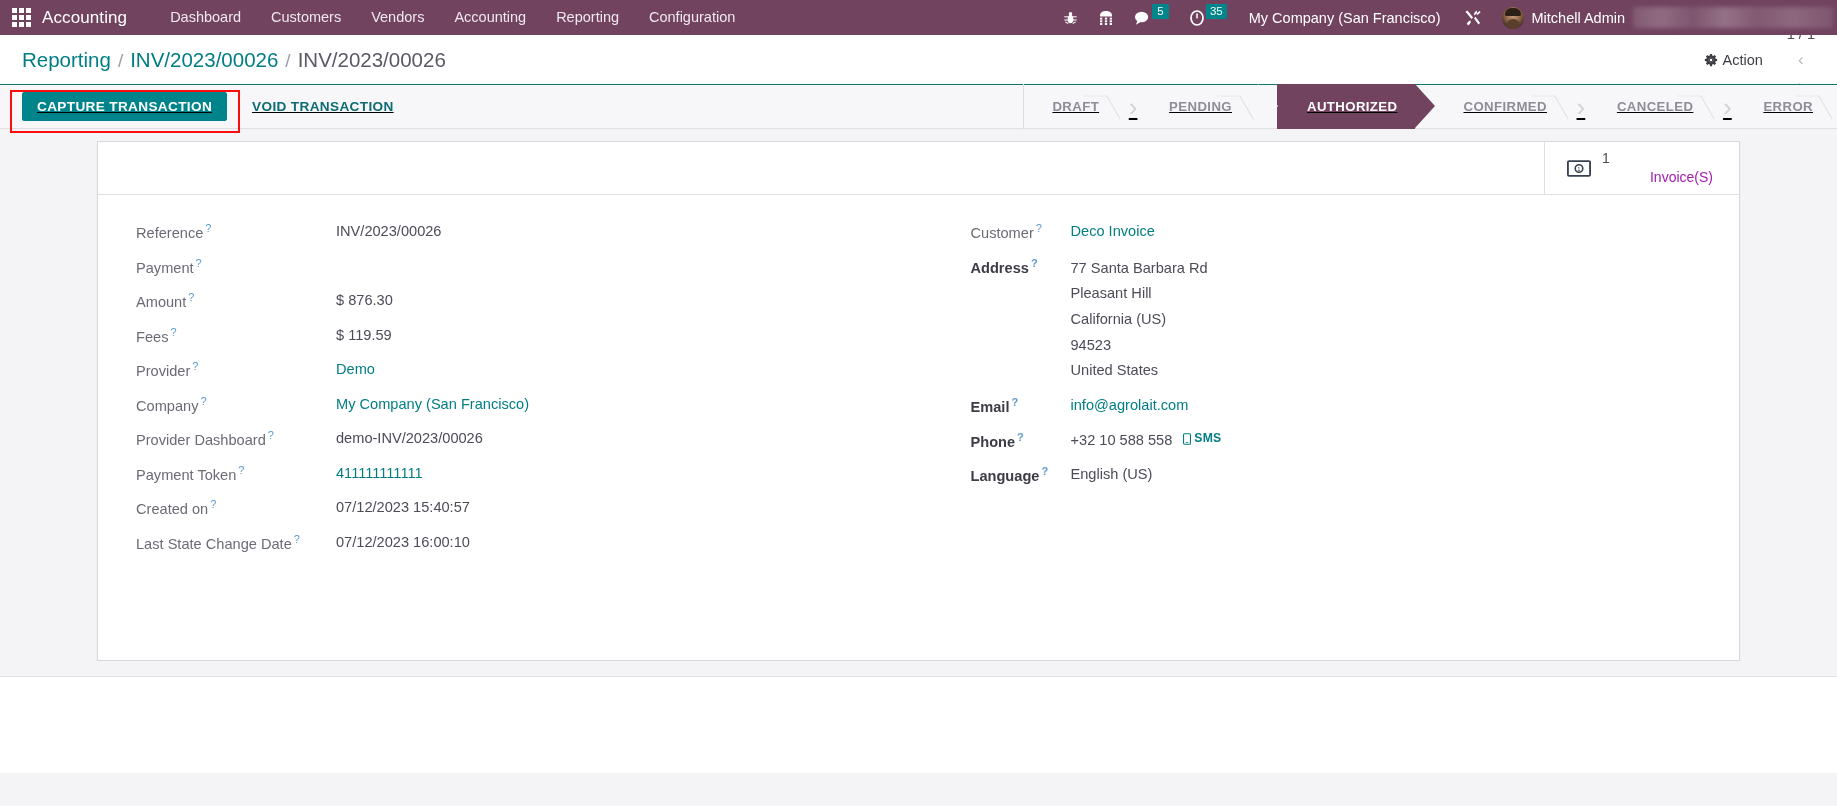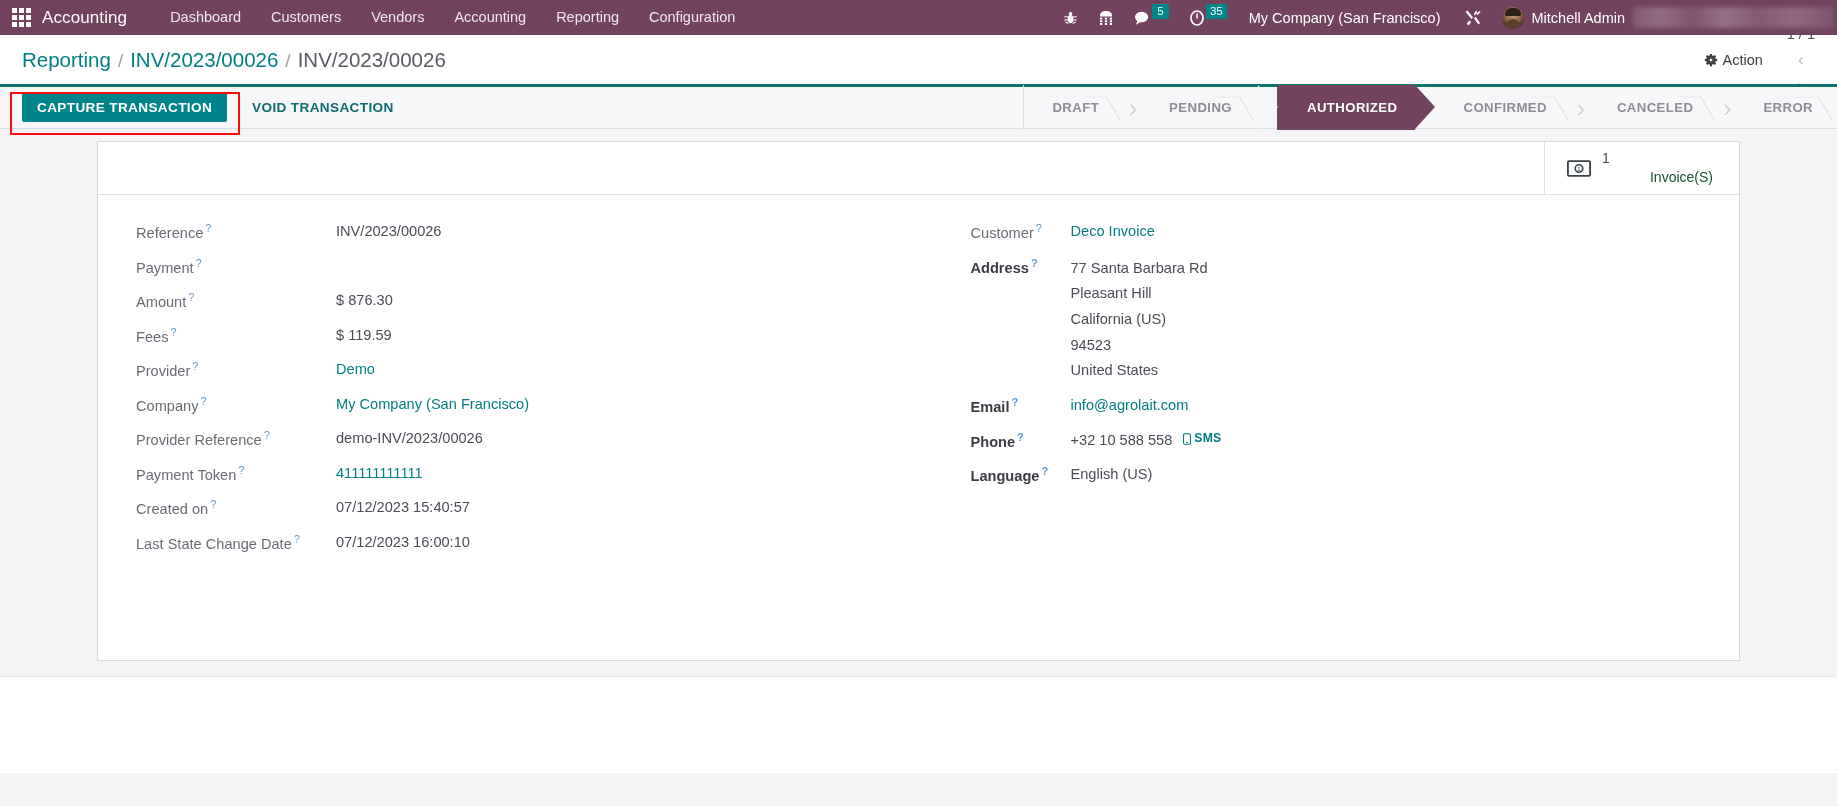--- a/index.html
+++ b/index.html
@@ -161,26 +161,27 @@
     font-size: 17px;
     line-height: 1;
     padding: 0 2px;
     user-select: none;
   }
 
   
   .cp-bottom {
     height: 45px;
     background: #f7f7f9;
-    border-top: 3px solid #0f766e;
+    border-top: 1px solid #0f766e;
     border-bottom: 1px solid #dfdfe4;
     display: flex;
     align-items: center;
     padding: 0 0 0 22px;
     position: relative;
+    text-decoration: underline;
   }
   .btn-group { display: flex; align-items: center; gap: 0; }
   .btn-primary {
     background: #00848c;
     color: #ffffff;
     border: 1px solid #00848c;
     font-size: 13.6px;
     font-weight: 700;
     letter-spacing: .35px;
     padding: 6px 14px;
@@ -305,21 +306,21 @@
     align-items: center;
     gap: 11px;
     padding: 0 26px 0 22px;
     border-left: 1px solid #dfdfe4;
     cursor: pointer;
     min-width: 180px;
   }
   .smart-icon { color: #374151; display: flex; align-items: center; }
   .smart-text { line-height: 1.18; }
   .smart-val { font-size: 14px; color: #4b4b55; font-weight: 400; }
-  .smart-label { font-size: 14px; color: #14532d; margin-left: 48px; }
+  .smart-label { font-size: 14px; color: #a21caf; margin-left: 48px; }
 
   
   .form-body {
     display: flex;
     padding: 26px 0 40px 0;
   }
   .col {
     width: 50%;
     padding: 0 24px 0 38px;
   }
@@ -560,21 +561,21 @@
             <div class="flabel"><span>Provider</span><span class="qmark">?</span></div>
             <div class="fval link">Demo</div>
           </div>
 
           <div class="frow">
             <div class="flabel"><span>Company</span><span class="qmark">?</span></div>
             <div class="fval link">My Company (San Francisco)</div>
           </div>
 
           <div class="frow">
-            <div class="flabel"><span>Provider Reference</span><span class="qmark">?</span></div>
+            <div class="flabel"><span>Provider Dashboard</span><span class="qmark">?</span></div>
             <div class="fval">demo-INV/2023/00026</div>
           </div>
 
           <div class="frow">
             <div class="flabel"><span>Payment Token</span><span class="qmark">?</span></div>
             <div class="fval link">411111111111</div>
           </div>
 
           <div class="frow">
             <div class="flabel"><span>Created on</span><span class="qmark">?</span></div>

